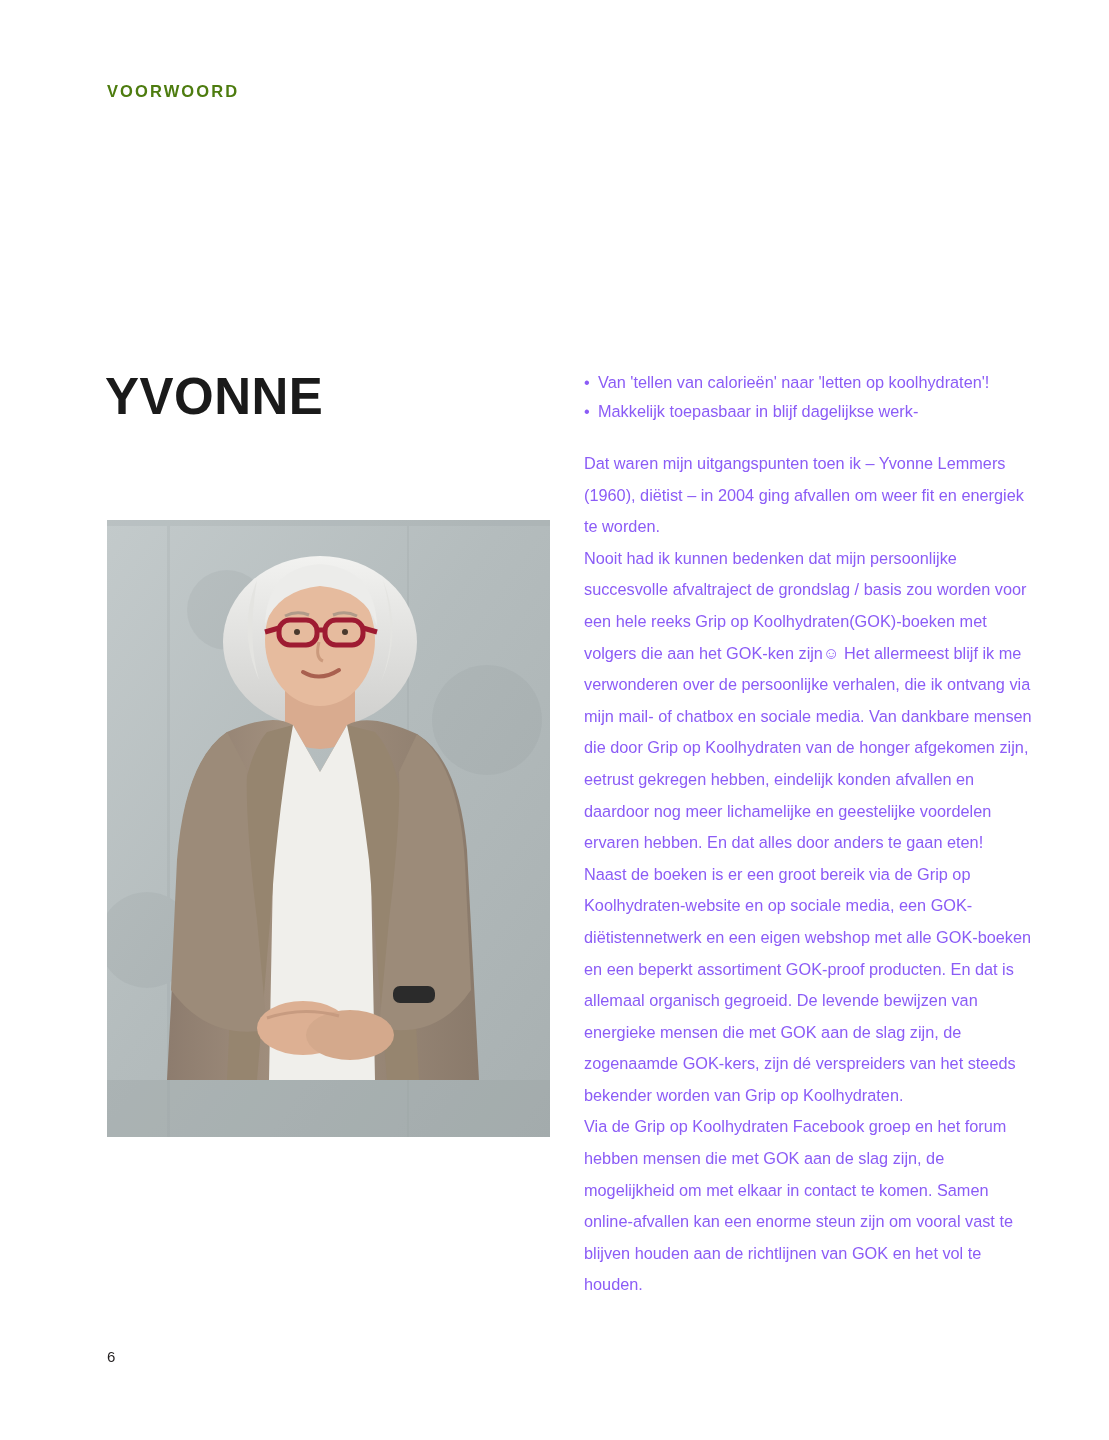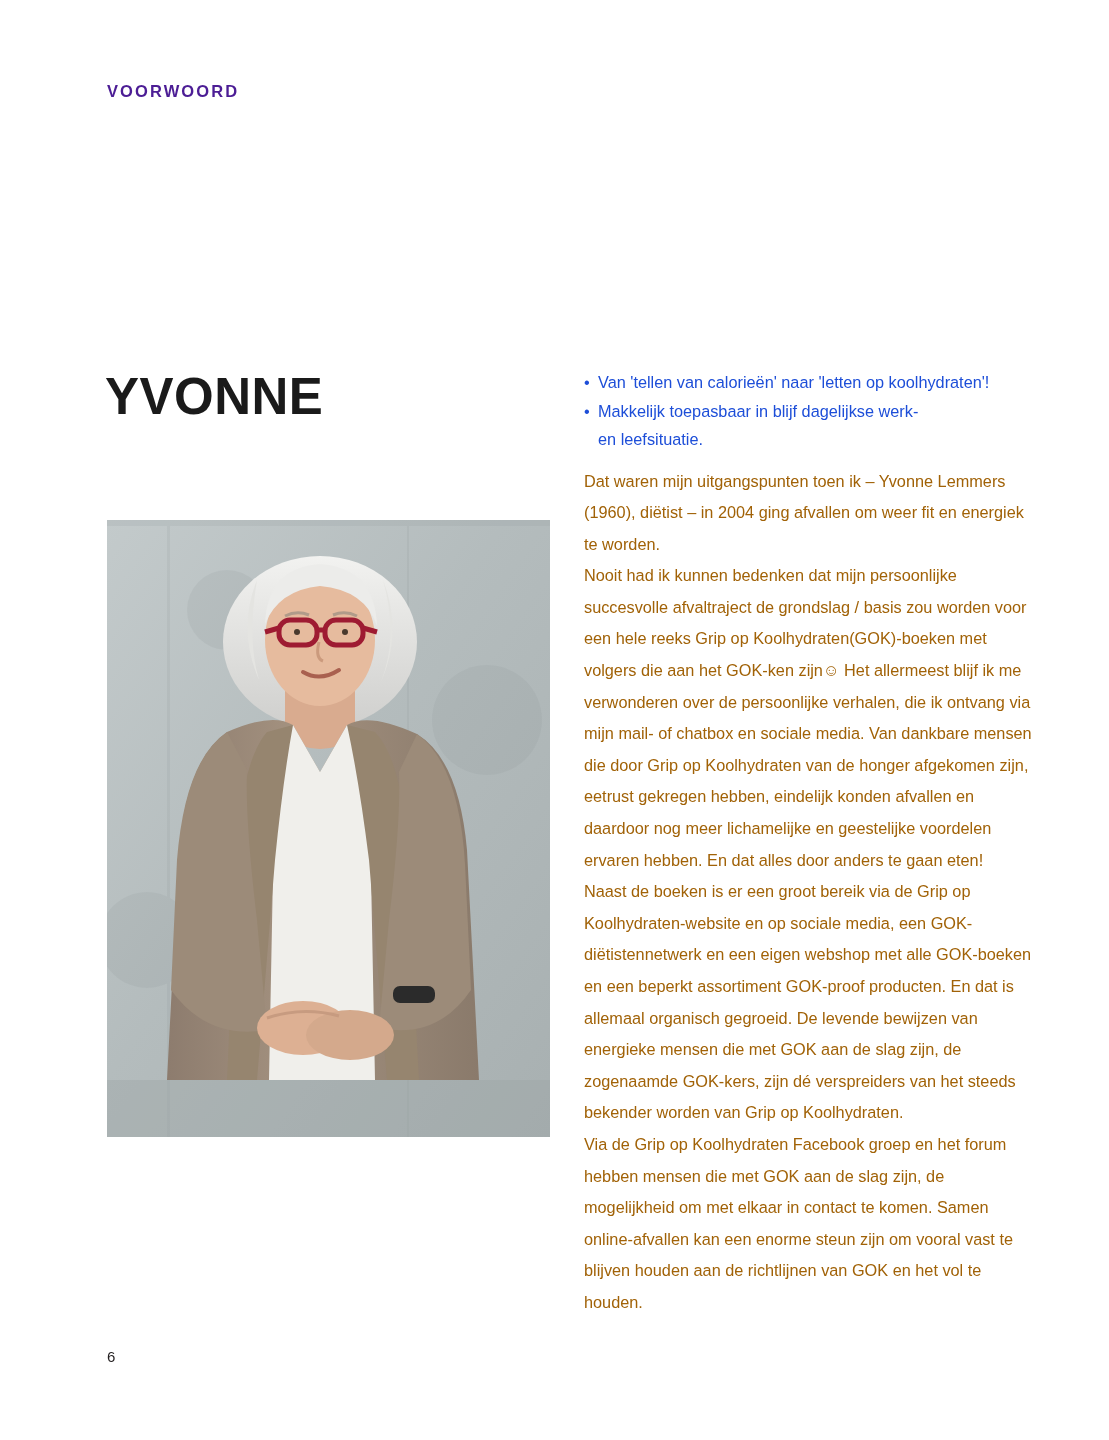--- a/index.html
+++ b/index.html
@@ -21,21 +21,21 @@
     inset: 0;
   }
 
   .running-head {
     position: absolute;
     left: 107px;
     top: 82px;
     font-size: 16.5px;
     letter-spacing: 2.1px;
     font-weight: 600;
-    color: #4c1d95;
+    color: #4d7c0f;
   }
 
   .title-block {
     position: absolute;
     left: 105px;
     top: 372px;
     width: 430px;
   }
   .title-line {
     font-size: 51px;
@@ -65,40 +65,40 @@
   }
 
   .bullets {
     list-style: none;
     margin: 0 0 0 0;
     padding: 0;
   }
   .bullets li {
     font-size: 16.3px;
     line-height: 28.5px;
-    color: #1d4ed8;
+    color: #8b5cf6;
     position: relative;
     padding-left: 14px;
   }
   .bullets li::before {
     content: "•";
     position: absolute;
     left: 0;
     top: 0;
   }
   .bullets li .cont {
     display: block;
     padding-left: 0;
   }
 
   .body-text {
-    margin-top: 12px;
+    margin-top: 23px;
     font-size: 16.3px;
     line-height: 31.6px;
-    color: #a16207;
+    color: #8b5cf6;
     text-align: left;
   }
   .body-text p {
     margin: 0;
   }
 
   .folio {
     position: absolute;
     left: 107px;
     top: 1348px;
@@ -189,21 +189,20 @@
 
       <path d="M212 122 Q208 138 216 141" stroke="#cb9a7d" stroke-width="3" fill="none"></path>
     </svg>
   </div>
 
   <div class="col-right">
     <ul class="bullets">
       <li>Van 'tellen van calorieën' naar 'letten op koolhydraten'!</li>
       <li>
         <span>Makkelijk toepasbaar in blijf dagelijkse werk-</span>
-        <span class="cont">en leefsituatie.</span>
       </li>
     </ul>
 
     <div class="body-text">
       <p>Dat waren mijn uitgangspunten toen ik – Yvonne Lemmers (1960), diëtist – in 2004 ging afvallen om weer fit en energiek te worden.</p>
       <p>Nooit had ik kunnen bedenken dat mijn persoonlijke succesvolle afvaltraject de grondslag / basis zou worden voor een hele reeks Grip op Koolhydraten(GOK)-boeken met volgers die aan het GOK-ken zijn☺ Het allermeest blijf ik me verwonderen over de persoonlijke verhalen, die ik ontvang via mijn mail- of chatbox en sociale media. Van dankbare mensen die door Grip op Koolhydraten van de honger afgekomen zijn, eetrust gekregen hebben, eindelijk konden afvallen en daardoor nog meer lichamelijke en geestelijke voordelen ervaren hebben. En dat alles door anders te gaan eten!</p>
       <p>Naast de boeken is er een groot bereik via de Grip op Koolhydraten-website en op sociale media, een GOK-diëtistennetwerk en een eigen webshop met alle GOK-boeken en een beperkt assortiment GOK-proof producten. En dat is allemaal organisch gegroeid. De levende bewijzen van energieke mensen die met GOK aan de slag zijn, de zogenaamde GOK-kers, zijn dé verspreiders van het steeds bekender worden van Grip op Koolhydraten.</p>
       <p>Via de Grip op Koolhydraten Facebook groep en het forum hebben mensen die met GOK aan de slag zijn, de mogelijkheid om met elkaar in contact te komen. Samen online-afvallen kan een enorme steun zijn om vooral vast te blijven houden aan de richtlijnen van GOK en het vol te houden.</p>
     </div>
   </div>

